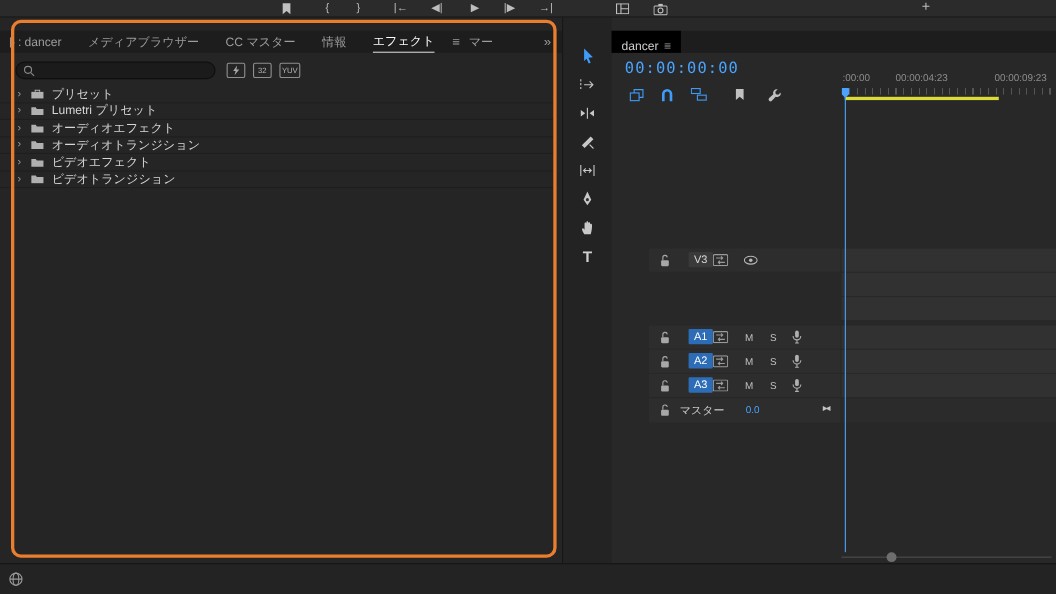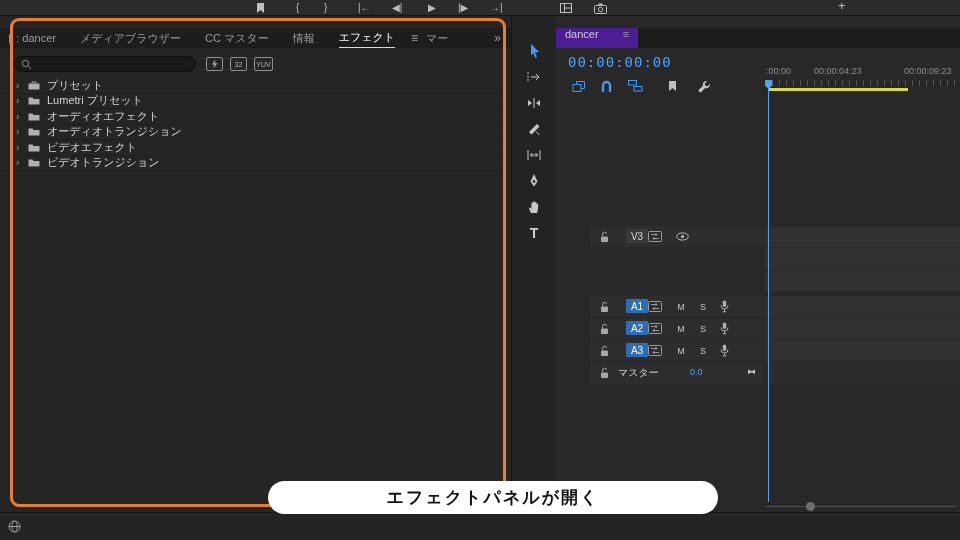--- a/index.html
+++ b/index.html
@@ -28,41 +28,41 @@
   .tree-row .fold{margin:0 7px 0 1px}
 
   
   .toolsbar{position:absolute;left:512px;top:16px;width:44px;height:496px;background:#232323;display:flex;flex-direction:column;align-items:center;padding-top:26px;gap:9px}
   .tool{width:24px;height:17px;display:flex;align-items:center;justify-content:center;color:#c8c8c8}
   .tool.type{font-size:14px;color:#cfcfcf;font-weight:bold}
 
   
   .right-panel{position:absolute;left:556px;top:16px;right:0;height:496px;background:#282828}
   .rp-tabstrip{position:absolute;left:0;right:0;top:12px;height:20px;background:#1d1d1d;display:flex;align-items:center;font-size:11px;color:#cfcfcf}
-  .rp-tab{background:#4c1d95;height:20px;display:flex;align-items:flex-start;padding:0 9px;gap:24px}
+  .rp-tab{background:#000000;height:20px;display:flex;align-items:flex-end;padding:0 9px;gap:5px}
   .timecode{position:absolute;left:12px;top:38px;font-family:"DejaVu Sans Mono","Liberation Mono",monospace;font-size:14px;letter-spacing:1px;color:#4aa3ff}
   .tl-icon{position:absolute;top:64px}
   .ruler-label{position:absolute;top:50px;font-size:9px;color:#8d8d8d;white-space:nowrap}
   .ruler-ticks{position:absolute;left:209px;right:0;top:64px;height:6px;background:repeating-linear-gradient(90deg,#555 0 1px,transparent 1px 7px)}
   .workarea{position:absolute;left:212px;width:140px;top:72px;height:3px}
   .playhead-line{position:absolute;left:212px;top:66px;width:1px;height:420px;background:#4aa3ff}
   .playhead-head{position:absolute;left:209px;top:64px;width:7px;height:9px;background:#4aa3ff;border-radius:1px 1px 2px 2px;clip-path:polygon(0 0,100% 0,100% 60%,50% 100%,0 60%)}
   .trow-h{position:absolute;left:34px;width:174px;height:21px;background:#2d2d2d}
   .trow-h.target{background:#343434}
   .trow-c{position:absolute;left:209px;right:0;height:21px;background:#313131}
   .trow-c.master{background:#2b2b2b}
   .lockpos{position:absolute;left:10px;top:5px}
   .tname{position:absolute;left:36px;top:3px;width:22px;height:14px;background:#3a3a3a;color:#d8d8d8;font-size:10px;display:flex;align-items:center;justify-content:center;border-radius:1px}
   .tname.sel{background:#2d6db8;color:#fff}
   .syncpos{position:absolute;left:58px;top:5px}
   .eyepos{position:absolute;left:86px;top:6px}
   .msbtn{position:absolute;top:4px;width:14px;height:13px;font-size:9px;color:#c3c3c3;display:flex;align-items:center;justify-content:center}
   .micpos{position:absolute;left:130px;top:4px}
   .master-label{position:absolute;left:28px;top:4px;font-size:10px;color:#d0d0d0}
-  .master-value{position:absolute;left:100px;top:5px;font-size:9px;color:#4aa3ff}
+  .master-value{position:absolute;left:88px;top:5px;font-size:9px;color:#4aa3ff}
   .master-nav{position:absolute;left:158px;top:4px;font-size:9px;color:#c3c3c3;letter-spacing:-2px}
   .hscroll-track{position:absolute;left:209px;right:4px;top:490px;height:1px;background:#4d4d4d}
   .hscroll-handle{position:absolute;left:250px;top:486px;width:9px;height:9px;border-radius:50%;background:#6e6e6e}
 
   
   .bottom-bar{position:absolute;left:0;top:512px;width:100%;height:28px;background:#232323;border-top:1px solid #161616}
 
   
   .orange-highlight{position:absolute;left:10px;top:18px;width:496px;height:489px;border:3px solid #ea7e2e;border-radius:9px;pointer-events:none;z-index:40}
   .caption-pill{position:absolute;left:268px;top:481px;width:450px;height:33px;background:#ffffff;border-radius:17px;z-index:50;display:flex;align-items:center;justify-content:center;font-size:17px;font-weight:bold;color:#111;letter-spacing:2px}
@@ -408,17 +408,14 @@
     <span style="position:absolute;left:8px;top:7px">
         <svg width="13" height="13">
           <circle cx="6.5" cy="6.5" r="5.5" fill="none" stroke="#9a9a9a"></circle>
           <ellipse cx="6.5" cy="6.5" rx="2.6" ry="5.5" fill="none" stroke="#9a9a9a"></ellipse>
           <line x1="1" y1="6.5" x2="12" y2="6.5" stroke="#9a9a9a"></line>
         </svg>
       </span>
   </div>
 
   <div class="orange-highlight"></div>
-  <div class="caption-pill">
-    <span>エフェクトパネルが開く</span>
-  </div>
 
 </div>
 
 </body></html>

